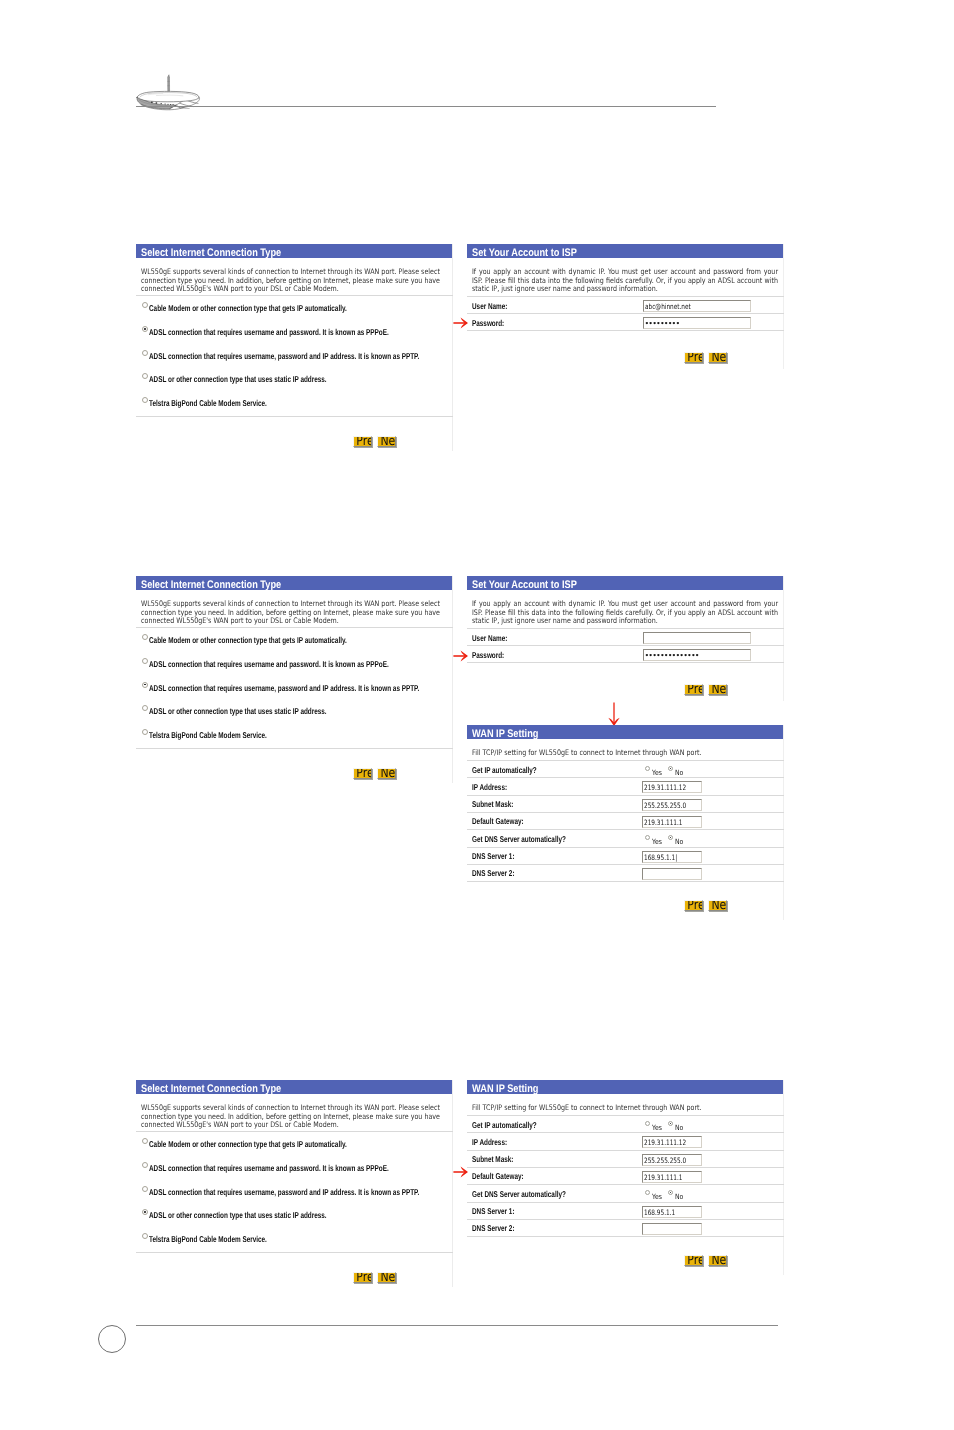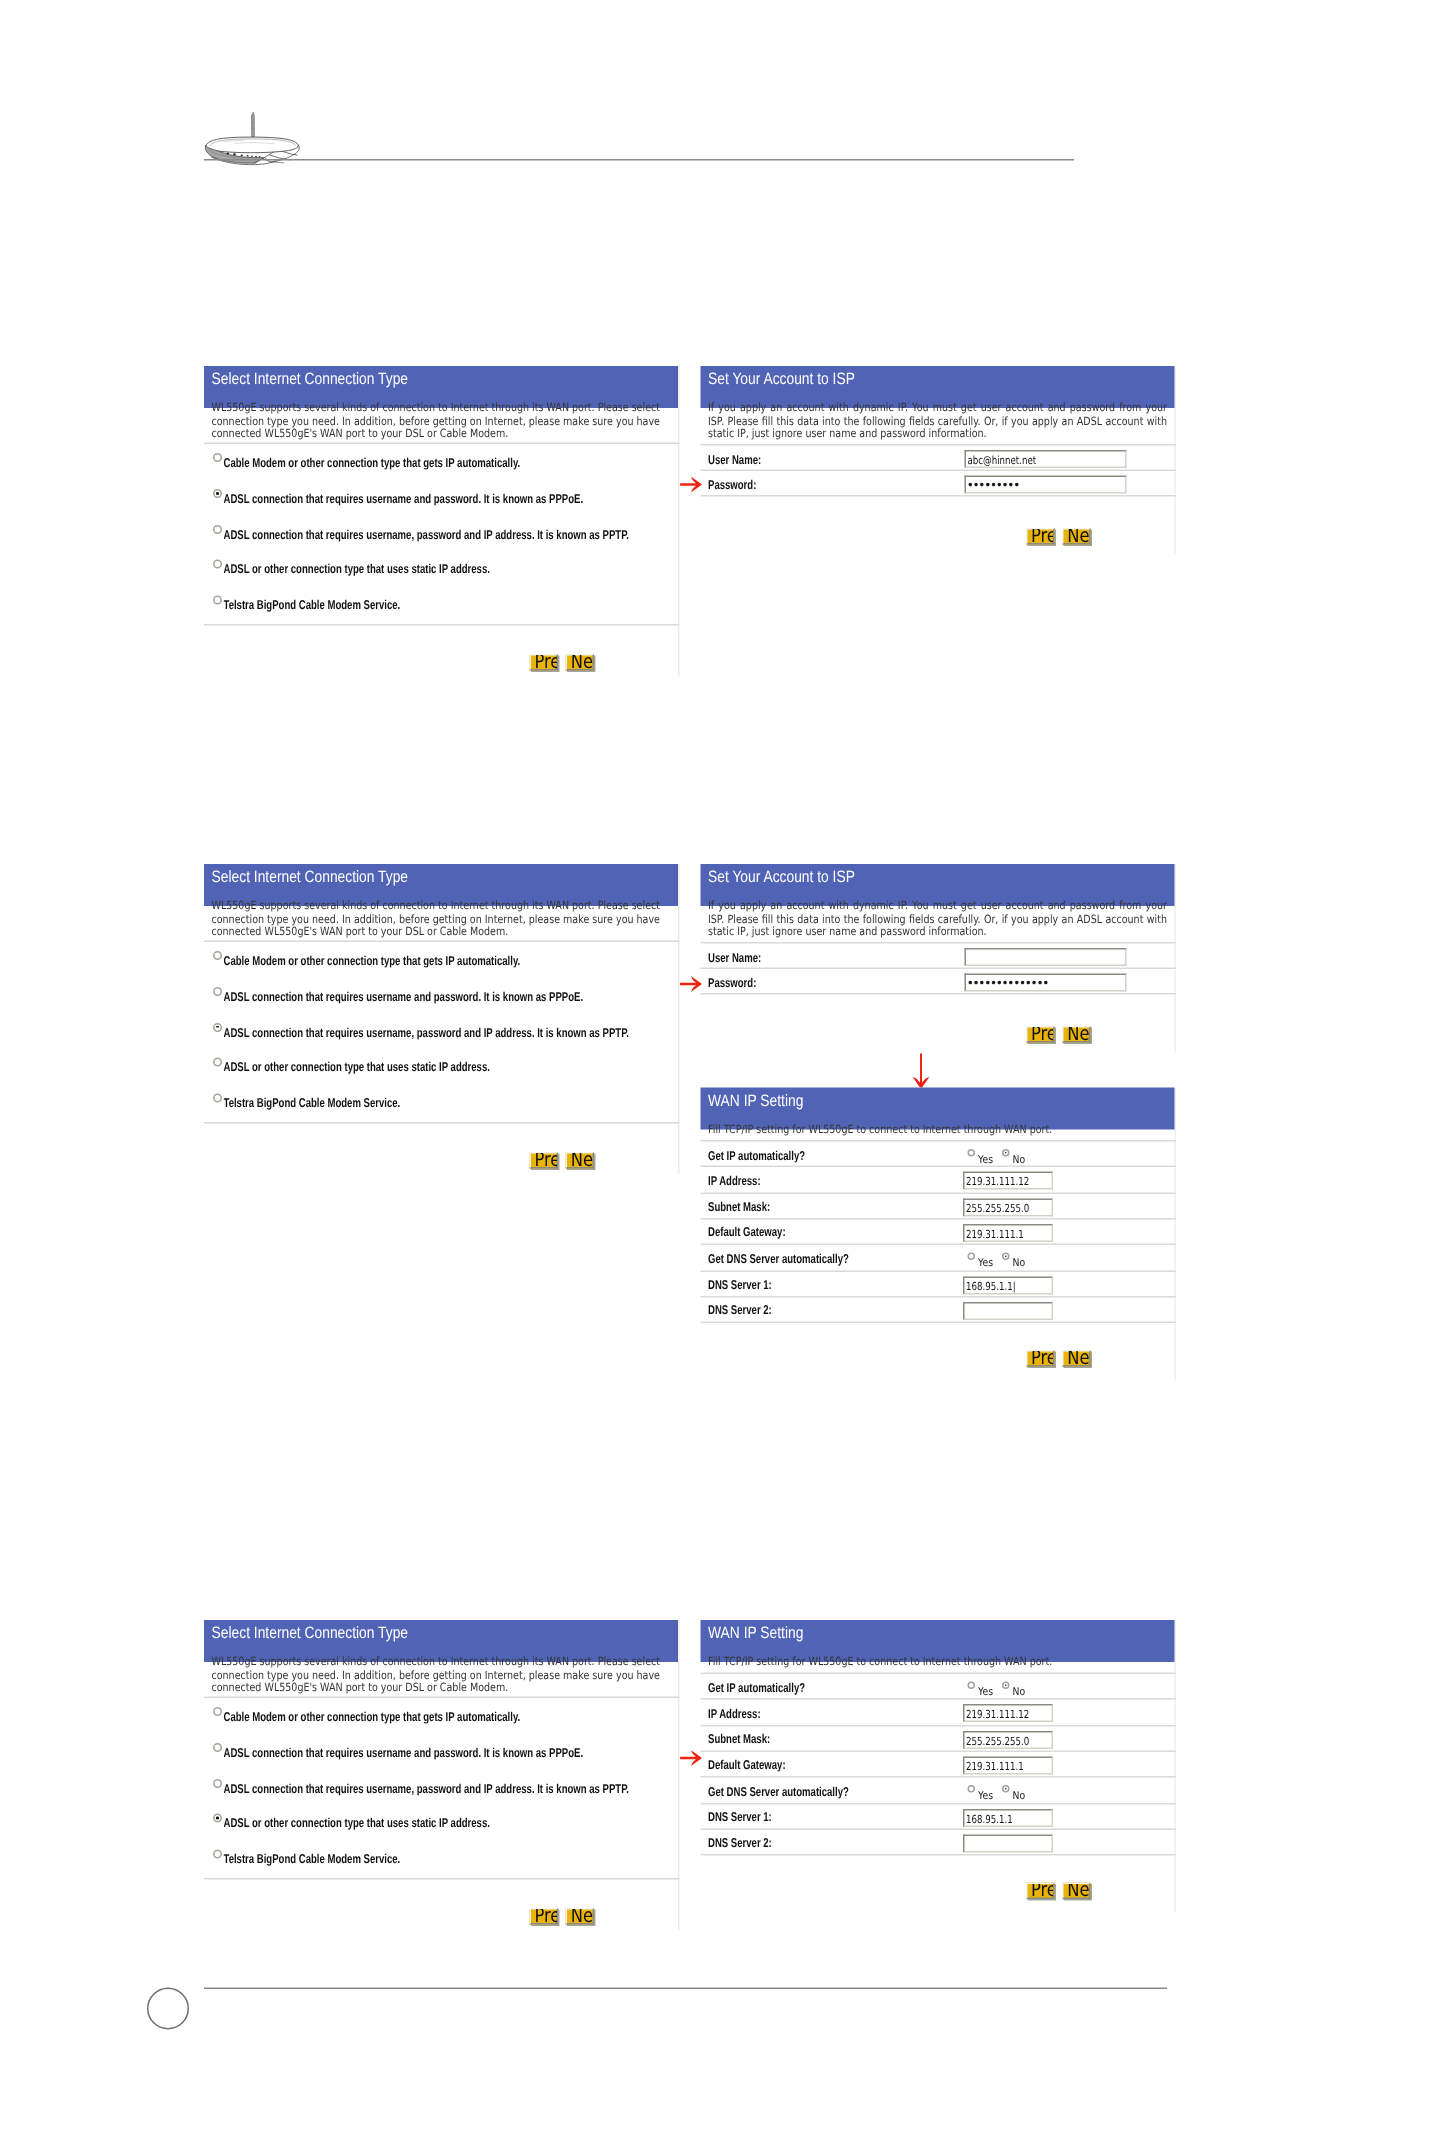--- a/index.html
+++ b/index.html
@@ -19,24 +19,24 @@
   .hdr-rule{position:absolute;left:136px;top:106px;width:580px;height:1.3px;background:#8a8a8a;}
   .router-img{position:absolute;left:132px;top:67px;width:71px;height:48px;}
 
   
   .ftr-rule{position:absolute;left:136px;top:1325px;width:642px;height:1.3px;background:#8a8a8a;}
   .ftr-circle{position:absolute;left:98px;top:1325px;width:28px;height:28px;border:1.3px solid #6e6e6e;border-radius:50%;box-sizing:border-box;}
 
   
   .panel{position:absolute;box-sizing:border-box;background:#ffffff;}
   .panel .bar{
-    position:absolute;left:0;top:0;height:28px;width:100%;
+    position:absolute;left:0;top:0;height:14px;width:100%;
     background:#5163b5;color:#ffffff;
     font-family:"Liberation Sans",sans-serif;
-    font-size:11px;line-height:18px;font-weight:400;
+    font-size:11px;line-height:18px;font-weight:700;
     box-sizing:border-box;
     white-space:nowrap;overflow:hidden;
   }
   .panel .bar > span{
     display:inline-block;transform:scaleX(0.838) translateZ(0);transform-origin:left center;
     padding-left:6px;
   }
   .panel .desc{
     position:absolute;left:0;box-sizing:border-box;
     font-family:"DejaVu Sans",sans-serif;

